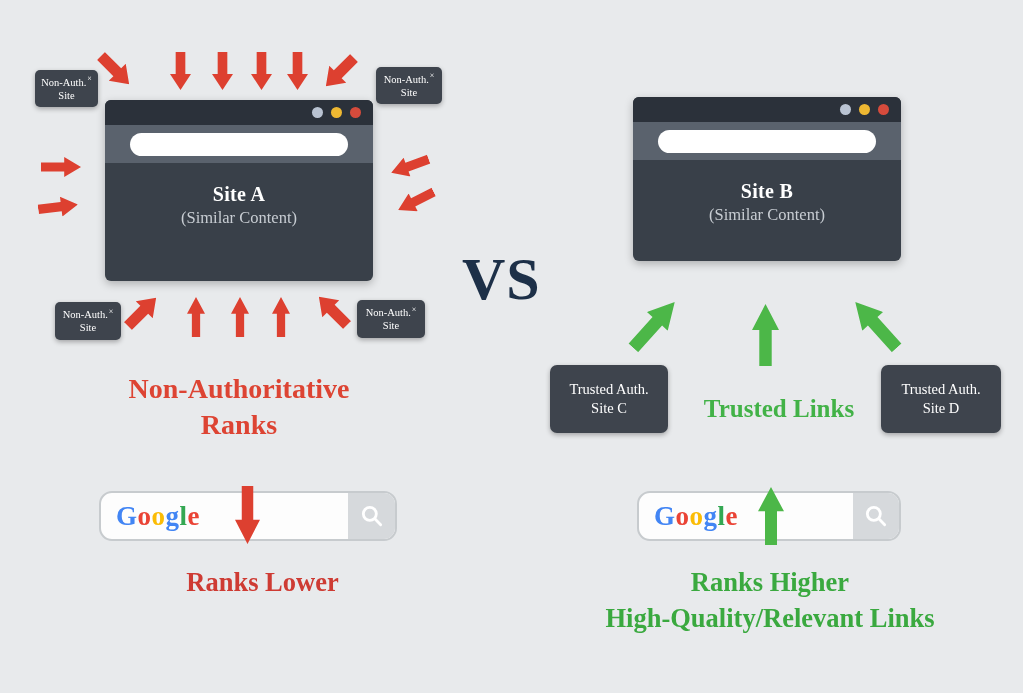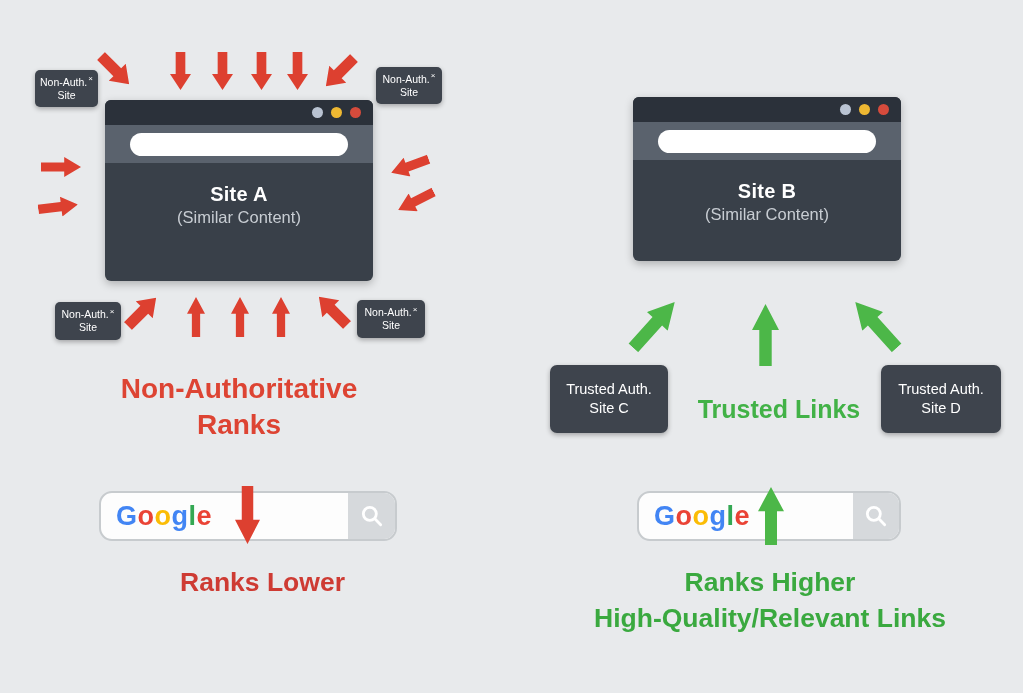--- a/index.html
+++ b/index.html
@@ -1,19 +1,19 @@
 <!DOCTYPE html>
 <html><head>
 <meta charset="utf-8">
 <style>
   html,body{margin:0;padding:0;background:#cfd3d6;}
   .stage{
     position:relative;width:1023px;height:693px;overflow:hidden;
     background:#e8eaec;
-    font-family:Liberation Sans, sans-serif;
+    font-family:Liberation Serif, serif;
     -webkit-font-smoothing:antialiased;
   }
   
   .bwin{position:absolute;border-radius:6px;overflow:hidden;background:#394049;
         box-shadow:0 3px 8px rgba(0,0,0,.25);}
   .bw-top{height:25px;background:#2b313a;display:flex;align-items:center;
           justify-content:flex-end;padding-right:12px;gap:8px;}
   .dot{width:11px;height:11px;border-radius:50%;display:block;}
   .d1{background:#b9c3d2;} .d2{background:#eeb832;} .d3{background:#d64b3c;}
   .bw-url{height:38px;background:#5a626d;display:flex;align-items:center;}
@@ -119,20 +119,21 @@
       </svg>
     </div>
   </div>
 
   <div class="arr red" style="left:235px;top:486px;width:25px;height:58px;transform:rotate(180deg);z-index:3"></div>
 
   <div class="cap res-red" style="left:40px;top:564px;width:445px">
     <div>Ranks Lower</div>
   </div>
 
+  <div class="vs" style="left:462px;top:245px">VS</div>
 
   <div class="bwin" style="left:633px;top:97px;width:268px;height:164px">
     <div class="bw-top">
       <span class="dot d1"></span>
       <span class="dot d2"></span>
       <span class="dot d3"></span>
     </div>
     <div class="bw-url">
       <div class="bw-pill"></div>
     </div>

